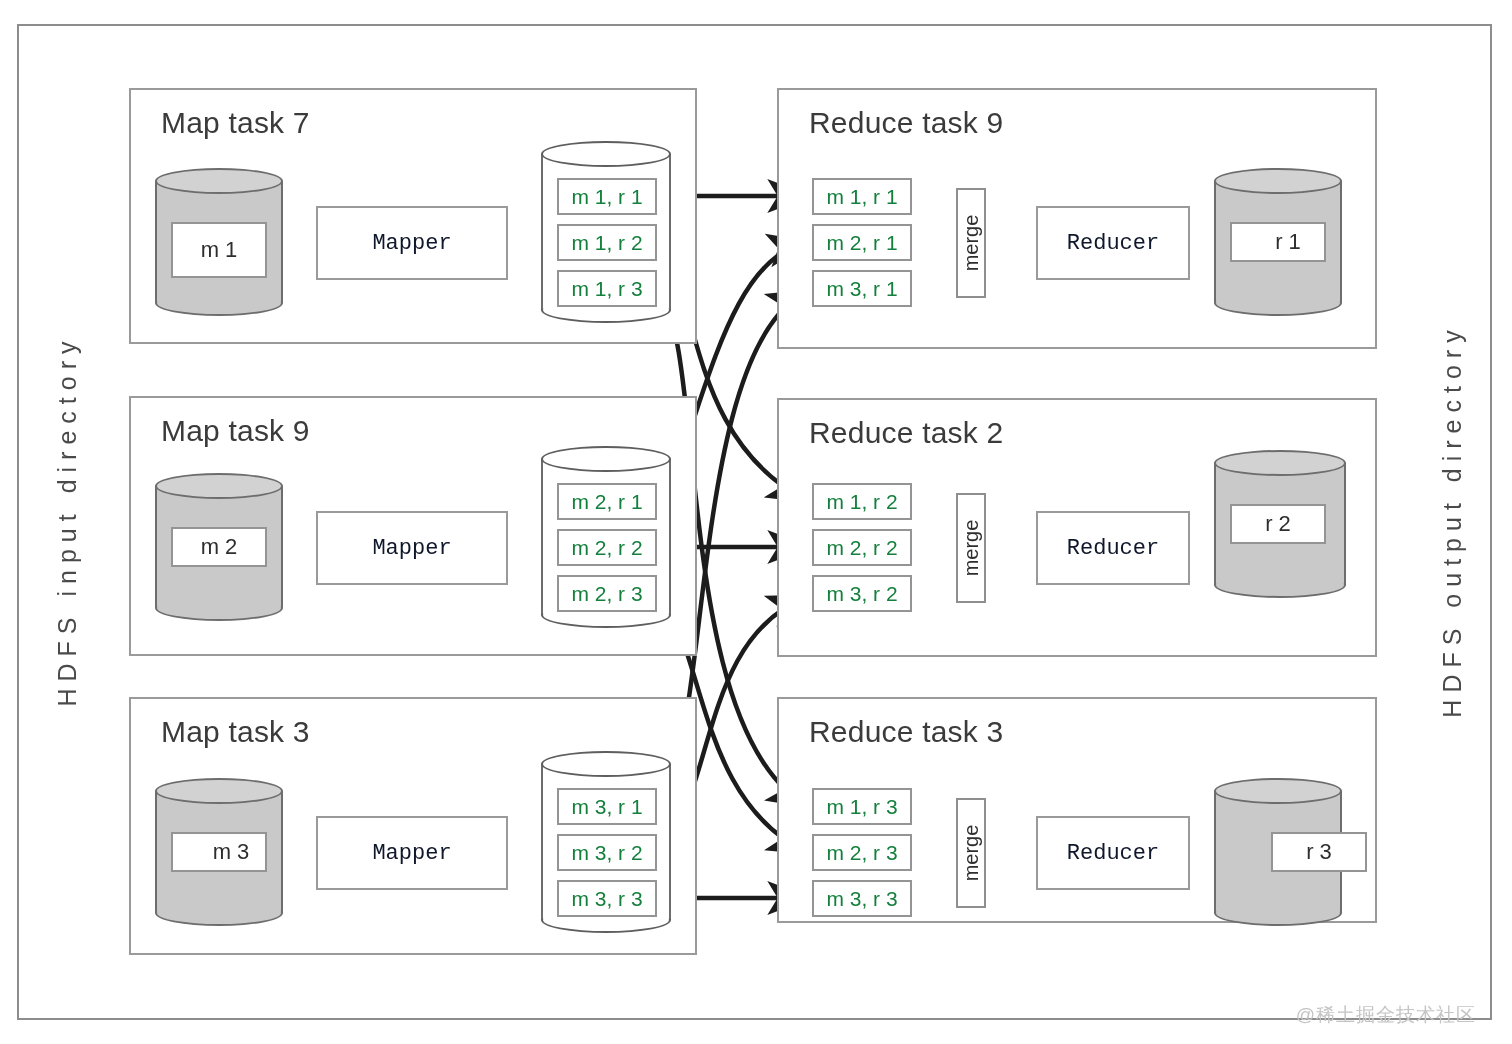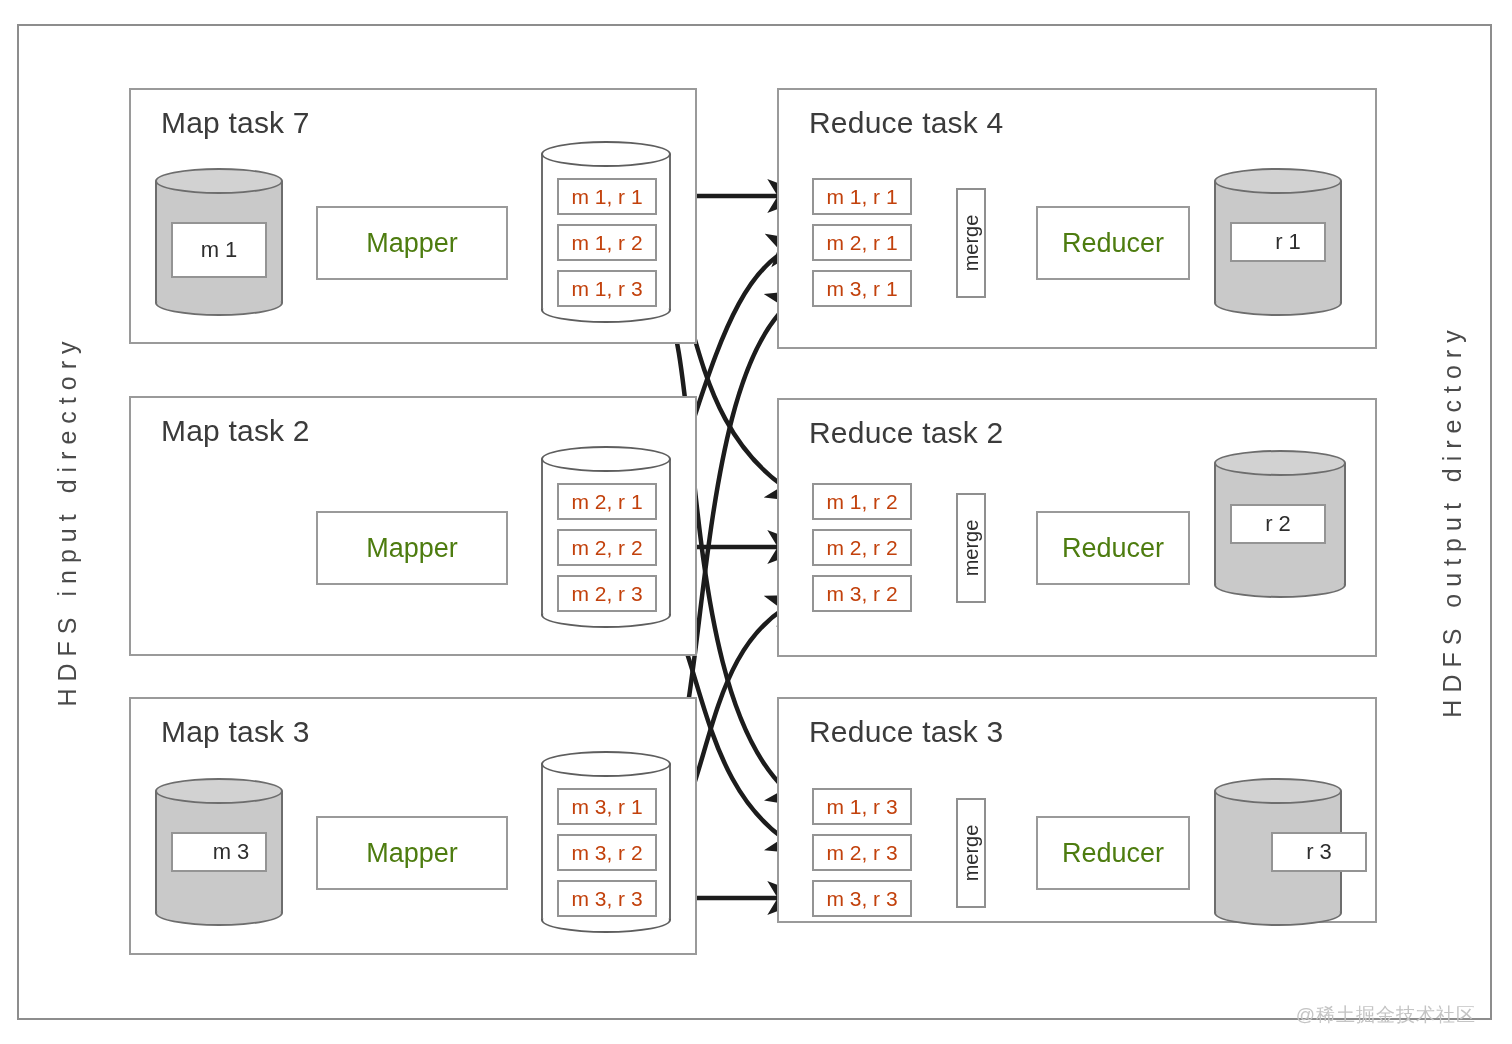--- a/index.html
+++ b/index.html
@@ -134,34 +134,35 @@
 
   
   .proc-box {
     position: absolute;
     background: #ffffff;
     border: 2.5px solid #9a9a9a;
     box-sizing: border-box;
     display: flex;
     align-items: center;
     justify-content: center;
-    font-size: 27px;
-    color: #4d7c0f;
-    white-space: nowrap;
+    font-size: 22px;
+    color: #0f172a;
+    white-space: nowrap;
+    font-family: Liberation Mono, monospace;
   }
   .part-box {
     position: absolute;
     background: #ffffff;
     border: 2.5px solid #949494;
     box-sizing: border-box;
     display: flex;
     align-items: center;
     justify-content: center;
     font-size: 21px;
-    color: #c2410c;
+    color: #15803d;
     white-space: nowrap;
     z-index: 4;
   }
   .merge-box {
     position: absolute;
     width: 30px;
     background: #ffffff;
     border: 2.5px solid #8f8f8f;
     box-sizing: border-box;
     z-index: 4;
@@ -284,21 +285,27 @@
   <div class="cyl hollow" style="left:541px; top:141px; width:130px; height:182px; z-index:2;">
     <div class="body"></div>
     <div class="bottom"></div>
     <div class="top"></div>
   </div>
   <div class="part-box" style="left:557px; top:178px; width:100px; height:37px;">m 1, r 1</div>
   <div class="part-box" style="left:557px; top:224px; width:100px; height:37px;">m 1, r 2</div>
   <div class="part-box" style="left:557px; top:270px; width:100px; height:37px;">m 1, r 3</div>
 
   <div class="task-panel map-panel" id="map-panel-2">
-    <div class="panel-title">Map task 2</div>
+    <div class="panel-title">Map task 9</div>
+  </div>
+  <div class="cyl" style="left:155px; top:473px; width:128px; height:148px;">
+    <div class="body"></div>
+    <div class="bottom"></div>
+    <div class="top"></div>
+    <div class="inner-box" style="left:16px; top:54px; width:96px; height:40px; z-index:3;">m 2</div>
   </div>
   <div class="proc-box" style="left:316px; top:511px; width:192px; height:74px;">Mapper</div>
   <div class="cyl hollow" style="left:541px; top:446px; width:130px; height:182px; z-index:2;">
     <div class="body"></div>
     <div class="bottom"></div>
     <div class="top"></div>
   </div>
   <div class="part-box" style="left:557px; top:483px; width:100px; height:37px;">m 2, r 1</div>
   <div class="part-box" style="left:557px; top:529px; width:100px; height:37px;">m 2, r 2</div>
   <div class="part-box" style="left:557px; top:575px; width:100px; height:37px;">m 2, r 3</div>
@@ -316,21 +323,21 @@
   <div class="cyl hollow" style="left:541px; top:751px; width:130px; height:182px; z-index:2;">
     <div class="body"></div>
     <div class="bottom"></div>
     <div class="top"></div>
   </div>
   <div class="part-box" style="left:557px; top:788px; width:100px; height:37px;">m 3, r 1</div>
   <div class="part-box" style="left:557px; top:834px; width:100px; height:37px;">m 3, r 2</div>
   <div class="part-box" style="left:557px; top:880px; width:100px; height:37px;">m 3, r 3</div>
 
   <div class="task-panel reduce-panel" id="reduce-panel-1">
-    <div class="panel-title">Reduce task 4</div>
+    <div class="panel-title">Reduce task 9</div>
   </div>
   <div class="part-box" style="left:812px; top:178px; width:100px; height:37px;">m 1, r 1</div>
   <div class="part-box" style="left:812px; top:224px; width:100px; height:37px;">m 2, r 1</div>
   <div class="part-box" style="left:812px; top:270px; width:100px; height:37px;">m 3, r 1</div>
   <div class="merge-box" style="left:956px; top:188px; height:110px;">
     <span>merge</span>
   </div>
   <div class="proc-box" style="left:1036px; top:206px; width:154px; height:74px;">Reducer</div>
   <div class="cyl" style="left:1214px; top:168px; width:128px; height:148px;">
     <div class="body"></div>

